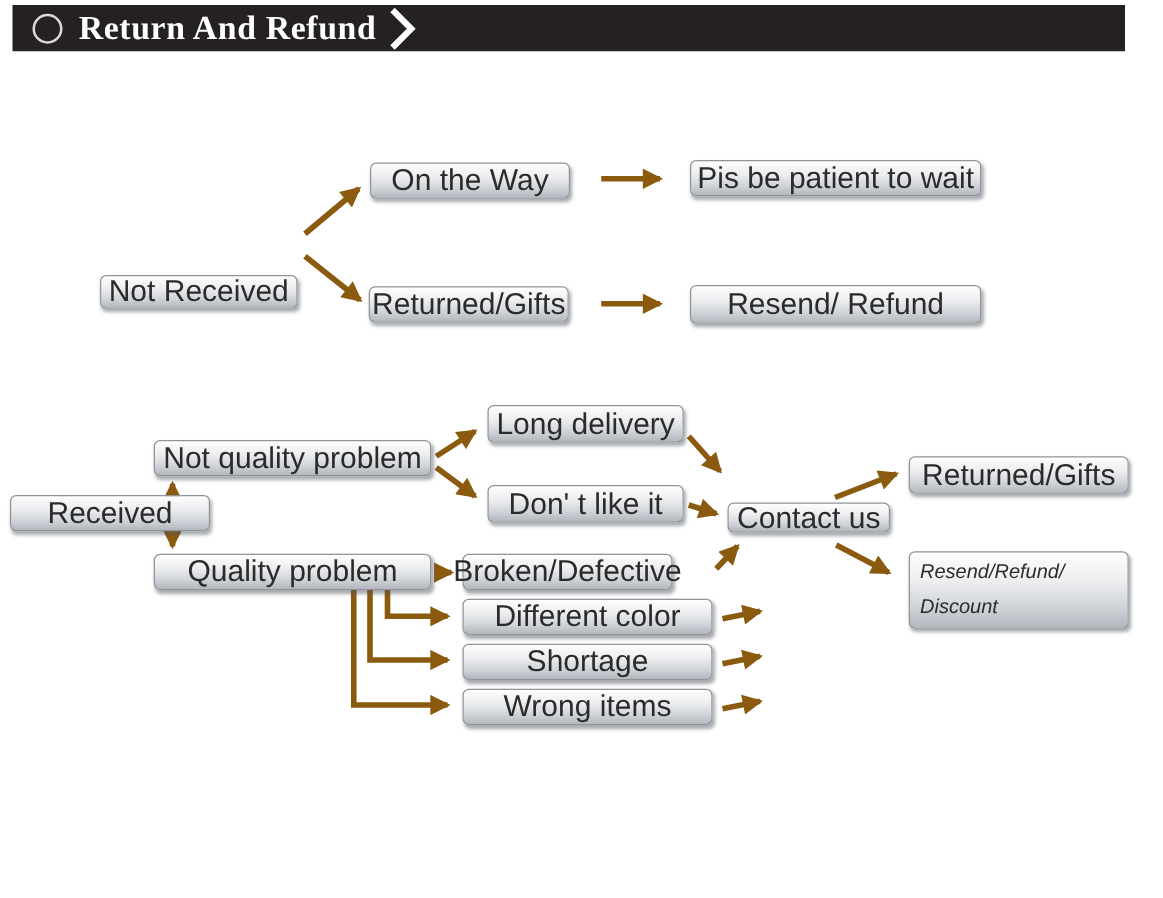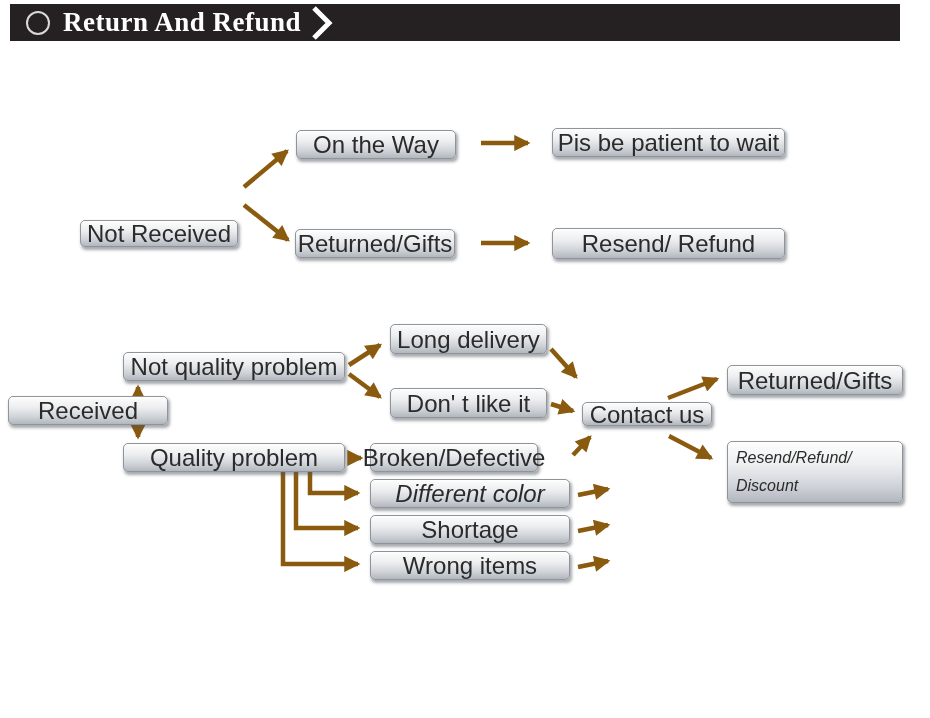--- a/index.html
+++ b/index.html
@@ -48,21 +48,21 @@
   #n-received       {left:8px;   top:396px; width:160px; height:29px;}
   #n-quality        {left:123px; top:443px; width:222px; height:29px;}
   #n-long-delivery  {left:390px; top:324px; width:157px; height:30px;}
   #n-dont-like      {left:390px; top:388px; width:157px; height:30px;}
   #n-contact-us     {left:582px; top:402px; width:130px; height:24px;}
   #n-discount-gifts {left:727px; top:365px; width:176px; height:30px;}
   #n-resend-discount{left:727px; top:441px; width:176px; height:62px;
                      justify-content:flex-start;text-align:left;
                      padding-left:8px;font-size:16px;line-height:28px;font-style:italic;}
   #n-broken         {left:370px; top:443px; width:168px; height:29px;}
-  #n-different      {left:370px; top:479px; width:200px; height:29px;font-style:italic;}
+  #n-different      {left:370px; top:479px; width:200px; height:29px;}
   #n-shortage       {left:370px; top:515px; width:200px; height:29px;}
   #n-wrong          {left:370px; top:551px; width:200px; height:29px;}
   
   #arrows{position:absolute;left:0;top:0;pointer-events:none;}
   #arrows line,#arrows polyline{
     stroke:var(--arrow);stroke-width:4.5;fill:none;
   }
   .ahp{fill:var(--arrow);}
 </style>
 </head>

